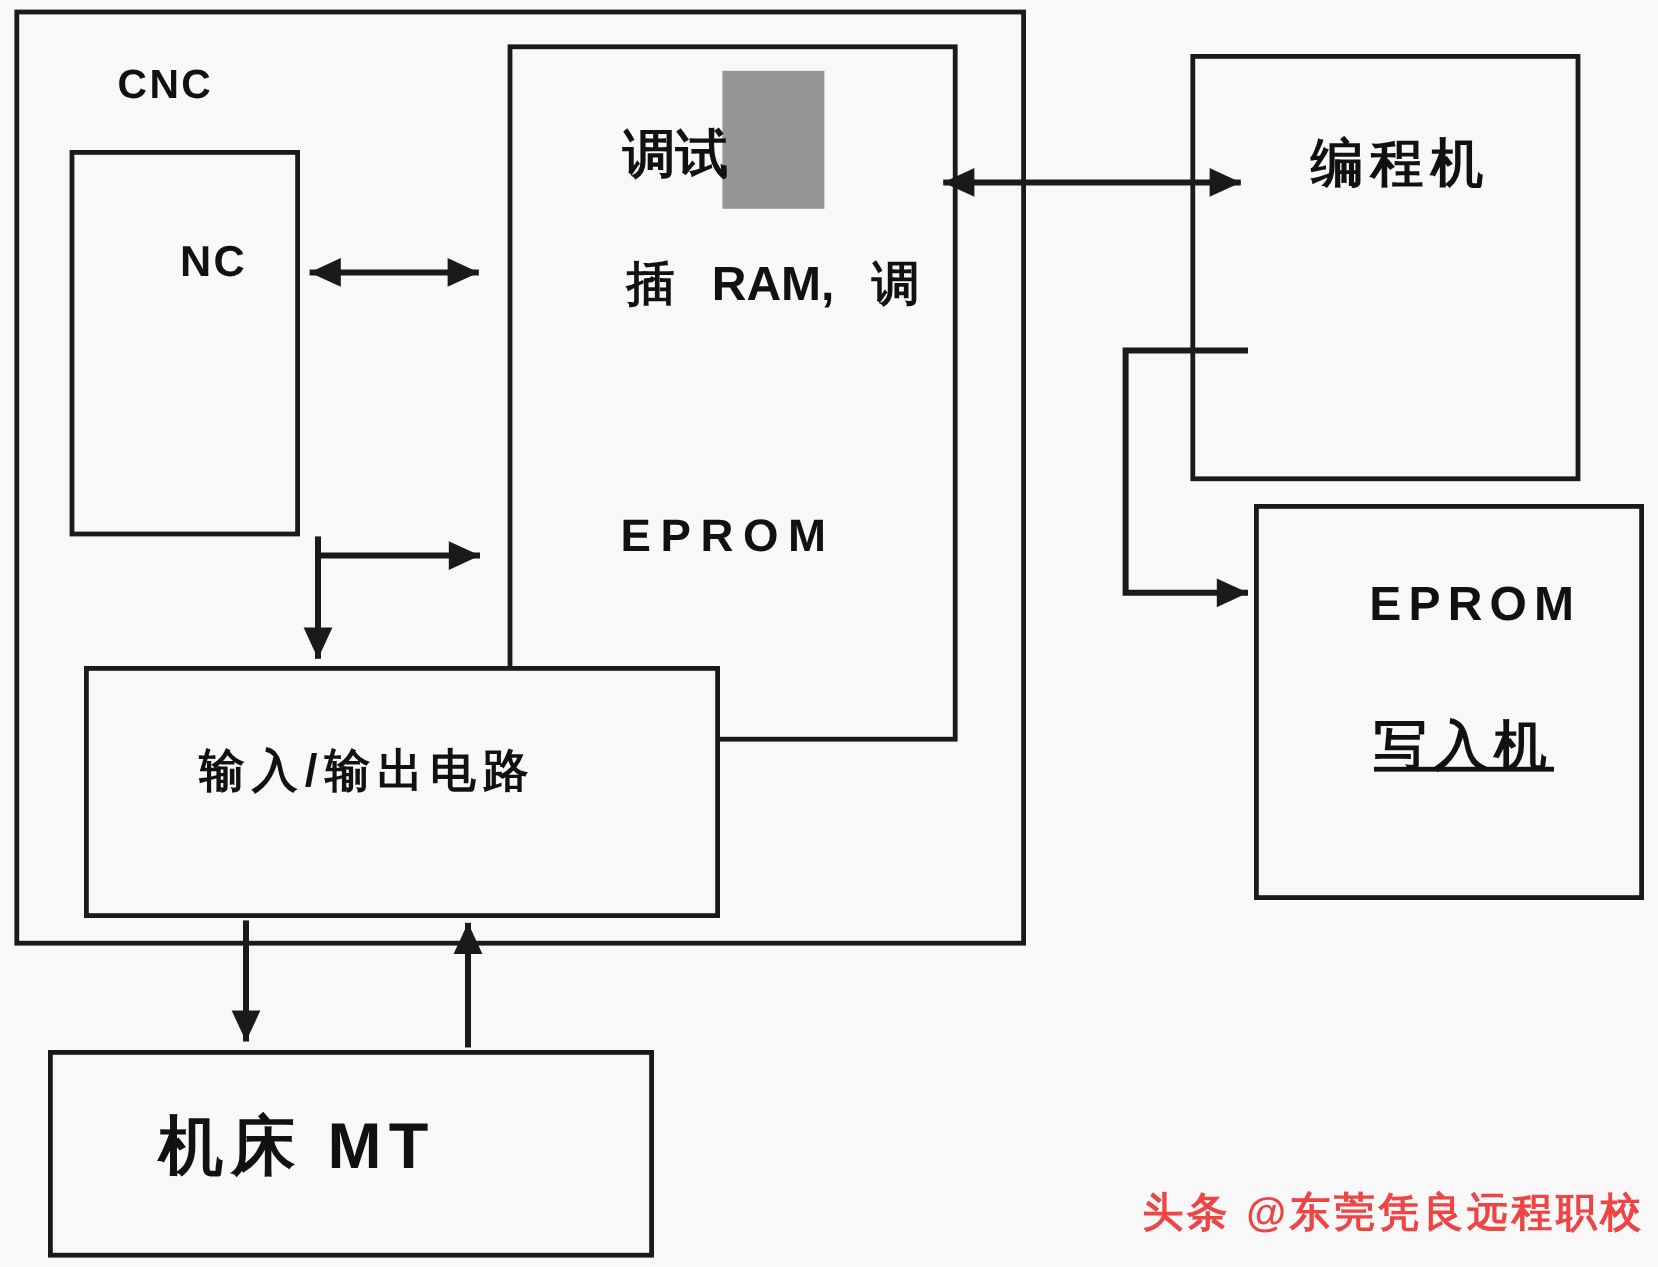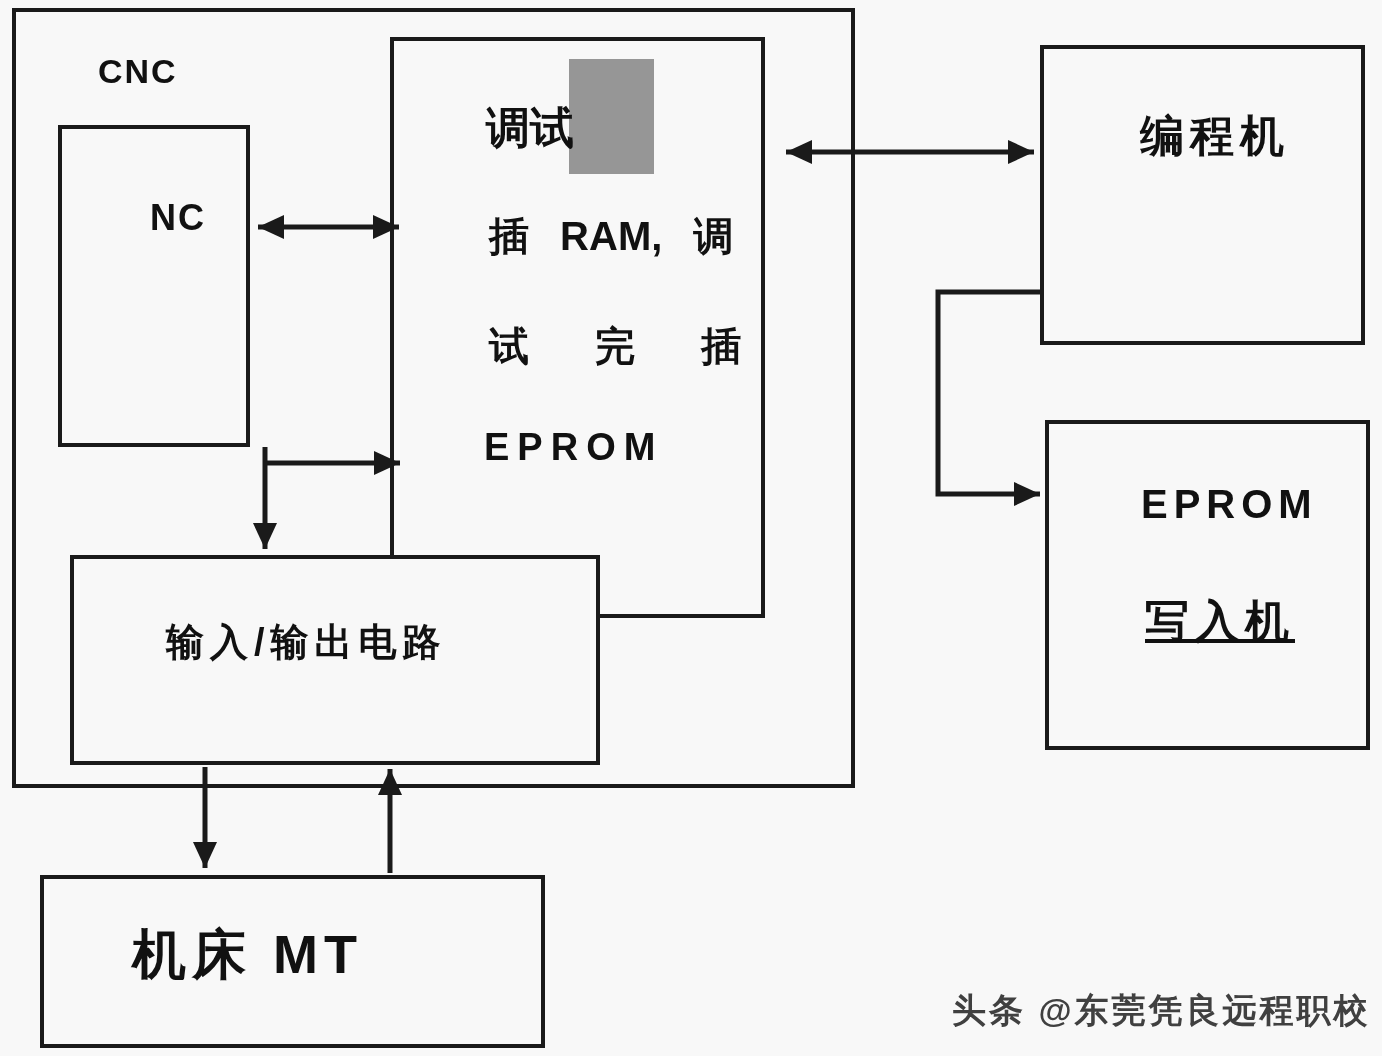--- a/index.html
+++ b/index.html
@@ -30,52 +30,52 @@
   }
   
   .cnc-box    { left: 12px;  top: 8px;   width: 843px; height: 780px; }
   .cnc-label  { left: 58px;  top: 52px;  font-size: 34px; letter-spacing: 2px; }
 
   
   .nc-box     { left: 58px;  top: 125px; width: 192px; height: 322px; }
   .nc-label   { left: 48px;  top: 68px;  font-size: 36px; letter-spacing: 2px; text-align: right; }
 
   
-  .mem-box    { left: 390px; top: 37px;  width: 375px; height: 581px; }
+  .mem-box    { left: 423px; top: 37px;  width: 375px; height: 581px; }
   .chip-rect  { position: absolute; left: 175px; top: 18px; width: 85px; height: 115px;
                 background: #969696; }
   .mem-line1  { left: 52px;  top: 58px;  font-size: 44px; }
   .mem-line2  { left: 55px;  top: 168px; font-size: 40px; word-spacing: 20px; text-align: right; }
   .mem-line3  { left: 55px;  top: 278px; font-size: 40px; word-spacing: 55px; }
   .mem-line4  { left: 50px;  top: 385px; font-size: 38px; letter-spacing: 8px; }
 
   
   .io-box     { left: 70px;  top: 555px; width: 530px; height: 210px; }
   .io-label   { left: 52px;  top: 58px;  font-size: 38px; letter-spacing: 6px; }
 
   
   .mt-box     { left: 40px;  top: 875px; width: 505px; height: 173px; }
   .mt-label   { left: 48px;  top: 40px;  font-size: 54px; letter-spacing: 6px; }
 
   
-  .prog-box   { left: 1040px; top: 45px; width: 325px; height: 300px; text-align: right; }
+  .prog-box   { left: 992px; top: 45px; width: 325px; height: 356px; text-align: right; }
   .prog-label { left: 56px;   top: 58px; font-size: 44px; letter-spacing: 6px; }
 
   
   .writer-box   { left: 1045px; top: 420px; width: 325px; height: 330px; }
   .writer-line1 { left: 52px;   top: 58px;  font-size: 40px; letter-spacing: 6px; }
   .writer-line2 { left: 56px;   top: 168px; font-size: 44px; letter-spacing: 6px; text-decoration: underline; }
 
   
   .watermark {
     position: absolute;
     left: 952px; top: 988px;
     font-size: 34px;
     font-weight: 800;
-    color: #404040;
+    color: #ef4444;
     letter-spacing: 3px;
     white-space: nowrap;
   }
 
   .arrows {
     position: absolute;
     left: 0; top: 0;
     width: 1382px; height: 1056px;
     pointer-events: none;
     z-index: 5;
@@ -90,21 +90,20 @@
   <span class="label cnc-label">CNC</span>
 
   <div class="box nc-box">
     <span class="label nc-label">NC</span>
   </div>
 
   <div class="box mem-box">
     <div class="chip-rect"></div>
     <span class="label mem-line1">调试</span>
     <span class="label mem-line2">插 RAM, 调</span>
-    <span class="label mem-line3">试 完 插</span>
     <span class="label mem-line4">EPROM</span>
   </div>
 
   <div class="box io-box">
     <span class="label io-label">输入/输出电路</span>
   </div>
 
   <div class="box mt-box">
     <span class="label mt-label">机床 MT</span>
   </div>

